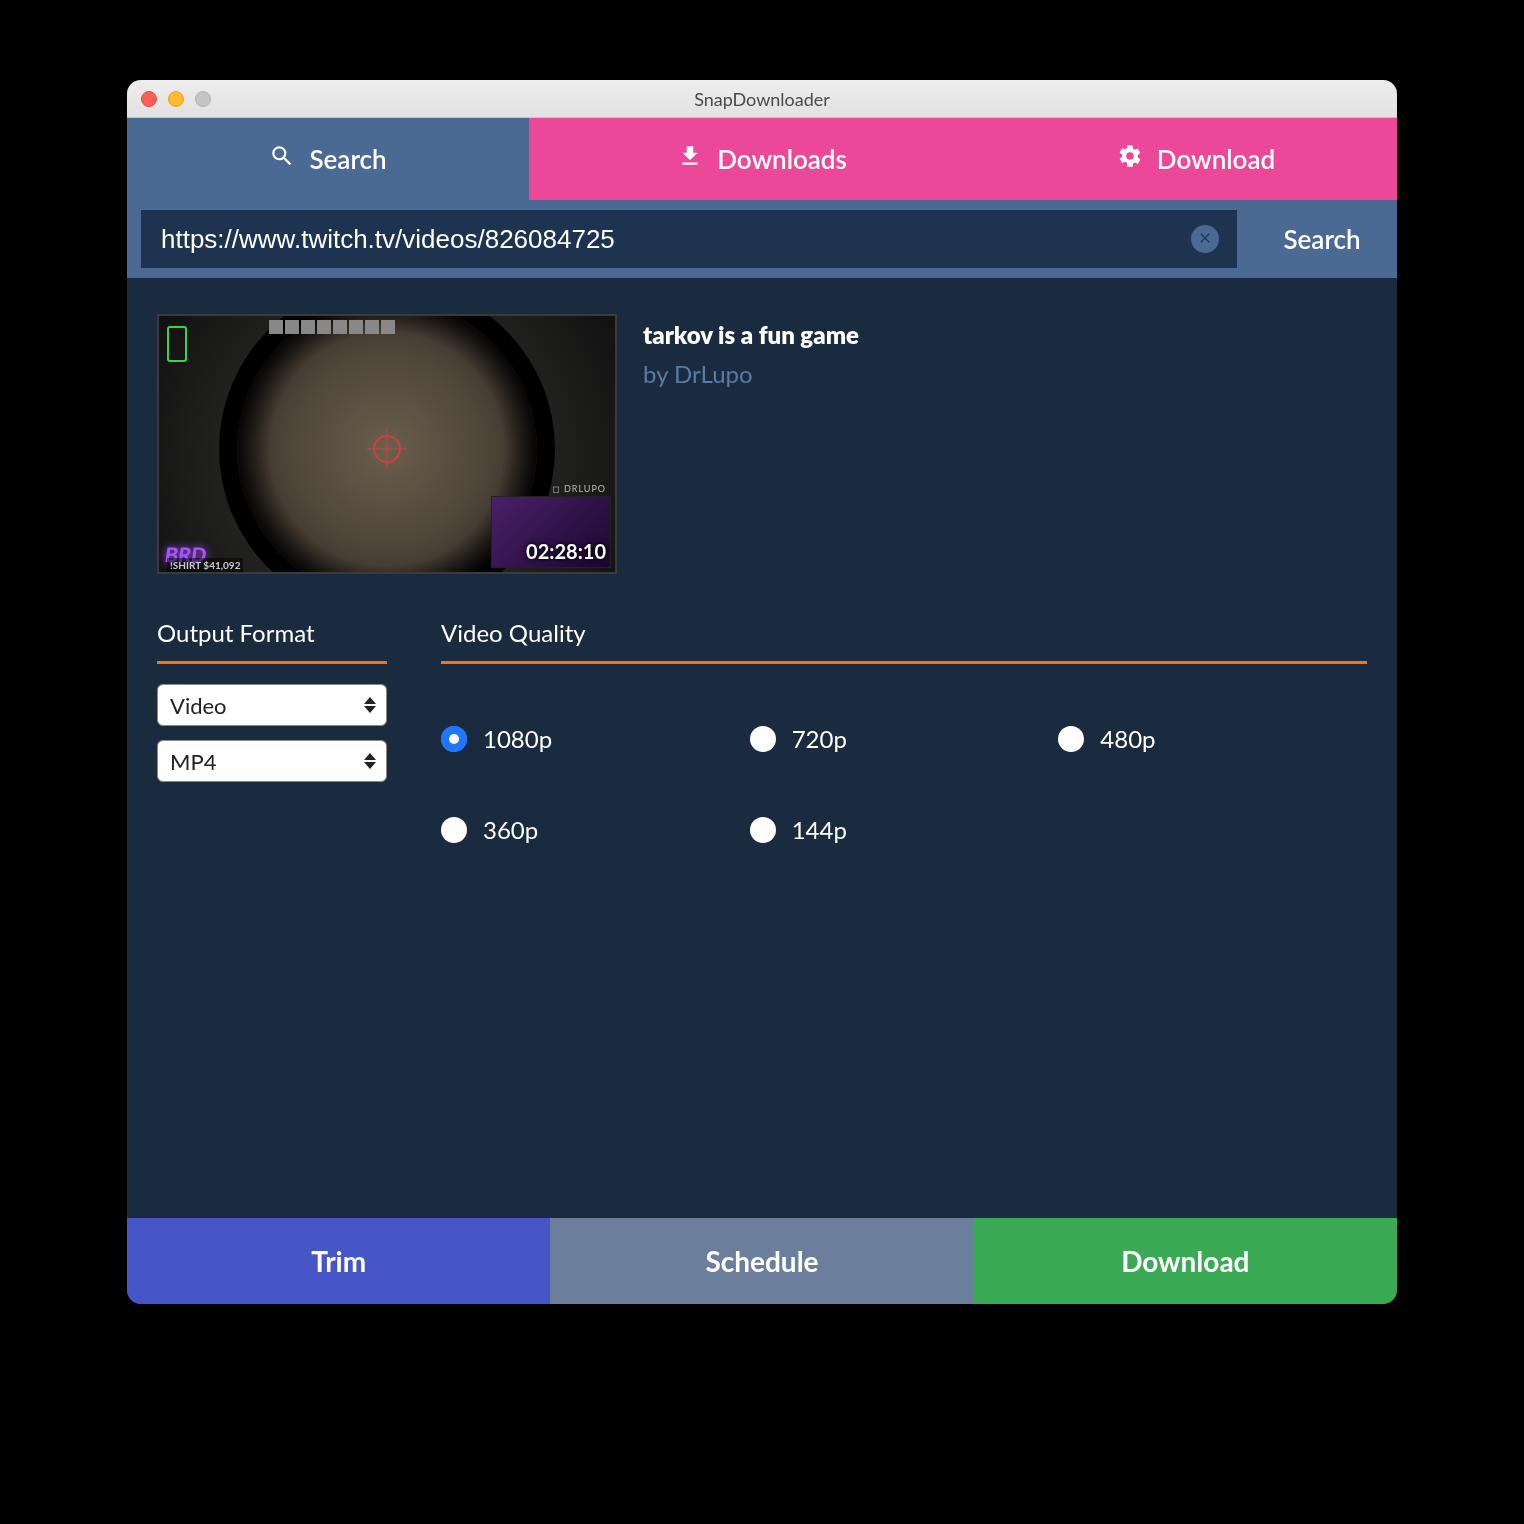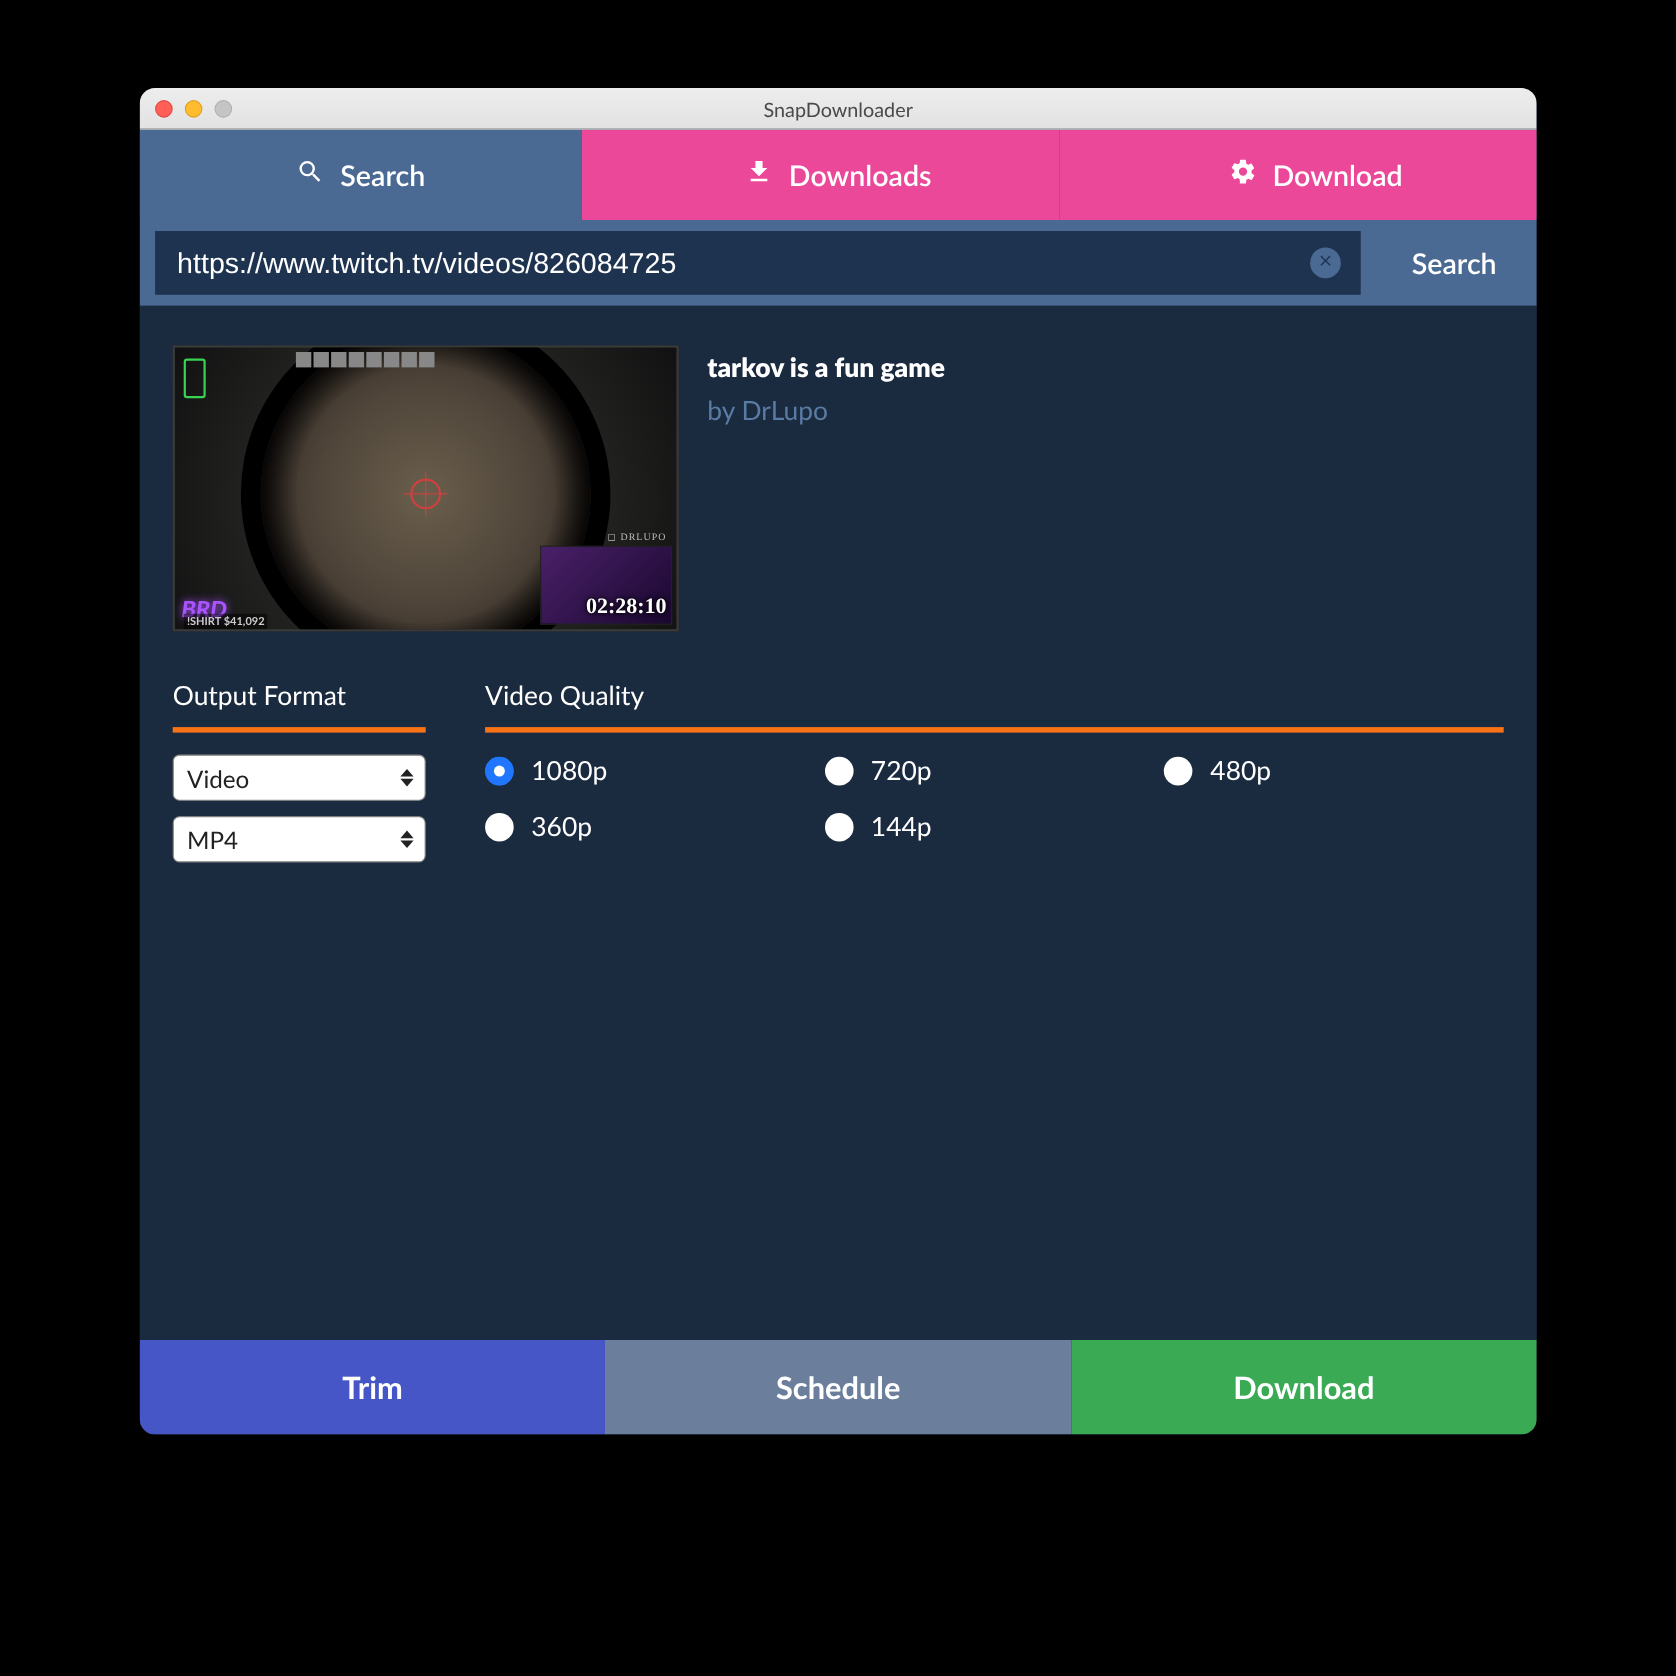--- a/index.html
+++ b/index.html
@@ -181,21 +181,20 @@
   .thumb-ishirt {
     position: absolute; left: 8px; bottom: 0px;
     color: #ccc; font-size: 10px; font-weight: 700;
     background: rgba(0,0,0,0.5); padding: 1px 3px;
   }
   .webcam {
     position: absolute; right: 4px; bottom: 4px;
     width: 120px; height: 72px;
     background: linear-gradient(135deg,#4a2068,#1a0830);
     border: 1px solid #222;
-    font-family: Liberation Serif, serif;
   }
   .webcam-label {
     position: absolute; right: 4px; top: -14px;
     color: #bbb; font-size: 9px; letter-spacing: 1px;
   }
   .duration {
     position: absolute; right: 4px; bottom: 4px;
     color: #fff; font-size: 20px; font-weight: 700;
     text-shadow: 0 0 6px #000, 0 0 3px #000;
   }
@@ -203,21 +202,21 @@
   .video-title { color: #fff; font-size: 24px; font-weight: 800; margin-bottom: 10px; }
   .video-author { color: #5a7ba3; font-size: 24px; }
 
   .options {
     display: flex;
     gap: 54px;
   }
   .col-title {
     color: #fff; font-size: 24px; font-weight: 400;
     padding-bottom: 14px;
-    border-bottom: 5px solid #f97316;
+    border-bottom: 3px solid #f97316;
     margin-bottom: 20px;
   }
   .output-col { width: 230px; }
   .quality-col { flex: 1; }
   .select {
     width: 100%;
     height: 42px;
     background: #fff;
     border: 1px solid #888;
     border-radius: 6px;
@@ -245,20 +244,21 @@
 
   .quality-grid {
     display: grid;
     grid-template-columns: repeat(3, 1fr);
     row-gap: 22px;
   }
   .radio {
     display: flex; align-items: center; gap: 16px;
     color: #fff; font-size: 24px;
     cursor: pointer;
+    margin-top: 40px;
   }
   .radio .circle {
     width: 26px; height: 26px; border-radius: 50%;
     background: #fff;
     display: flex; align-items: center; justify-content: center;
   }
   .radio.selected .circle { background: #2176ff; box-shadow: inset 0 0 0 2px #2176ff; }
   .radio.selected .circle::after {
     content: ""; width: 10px; height: 10px; border-radius: 50%; background: #fff;
   }

